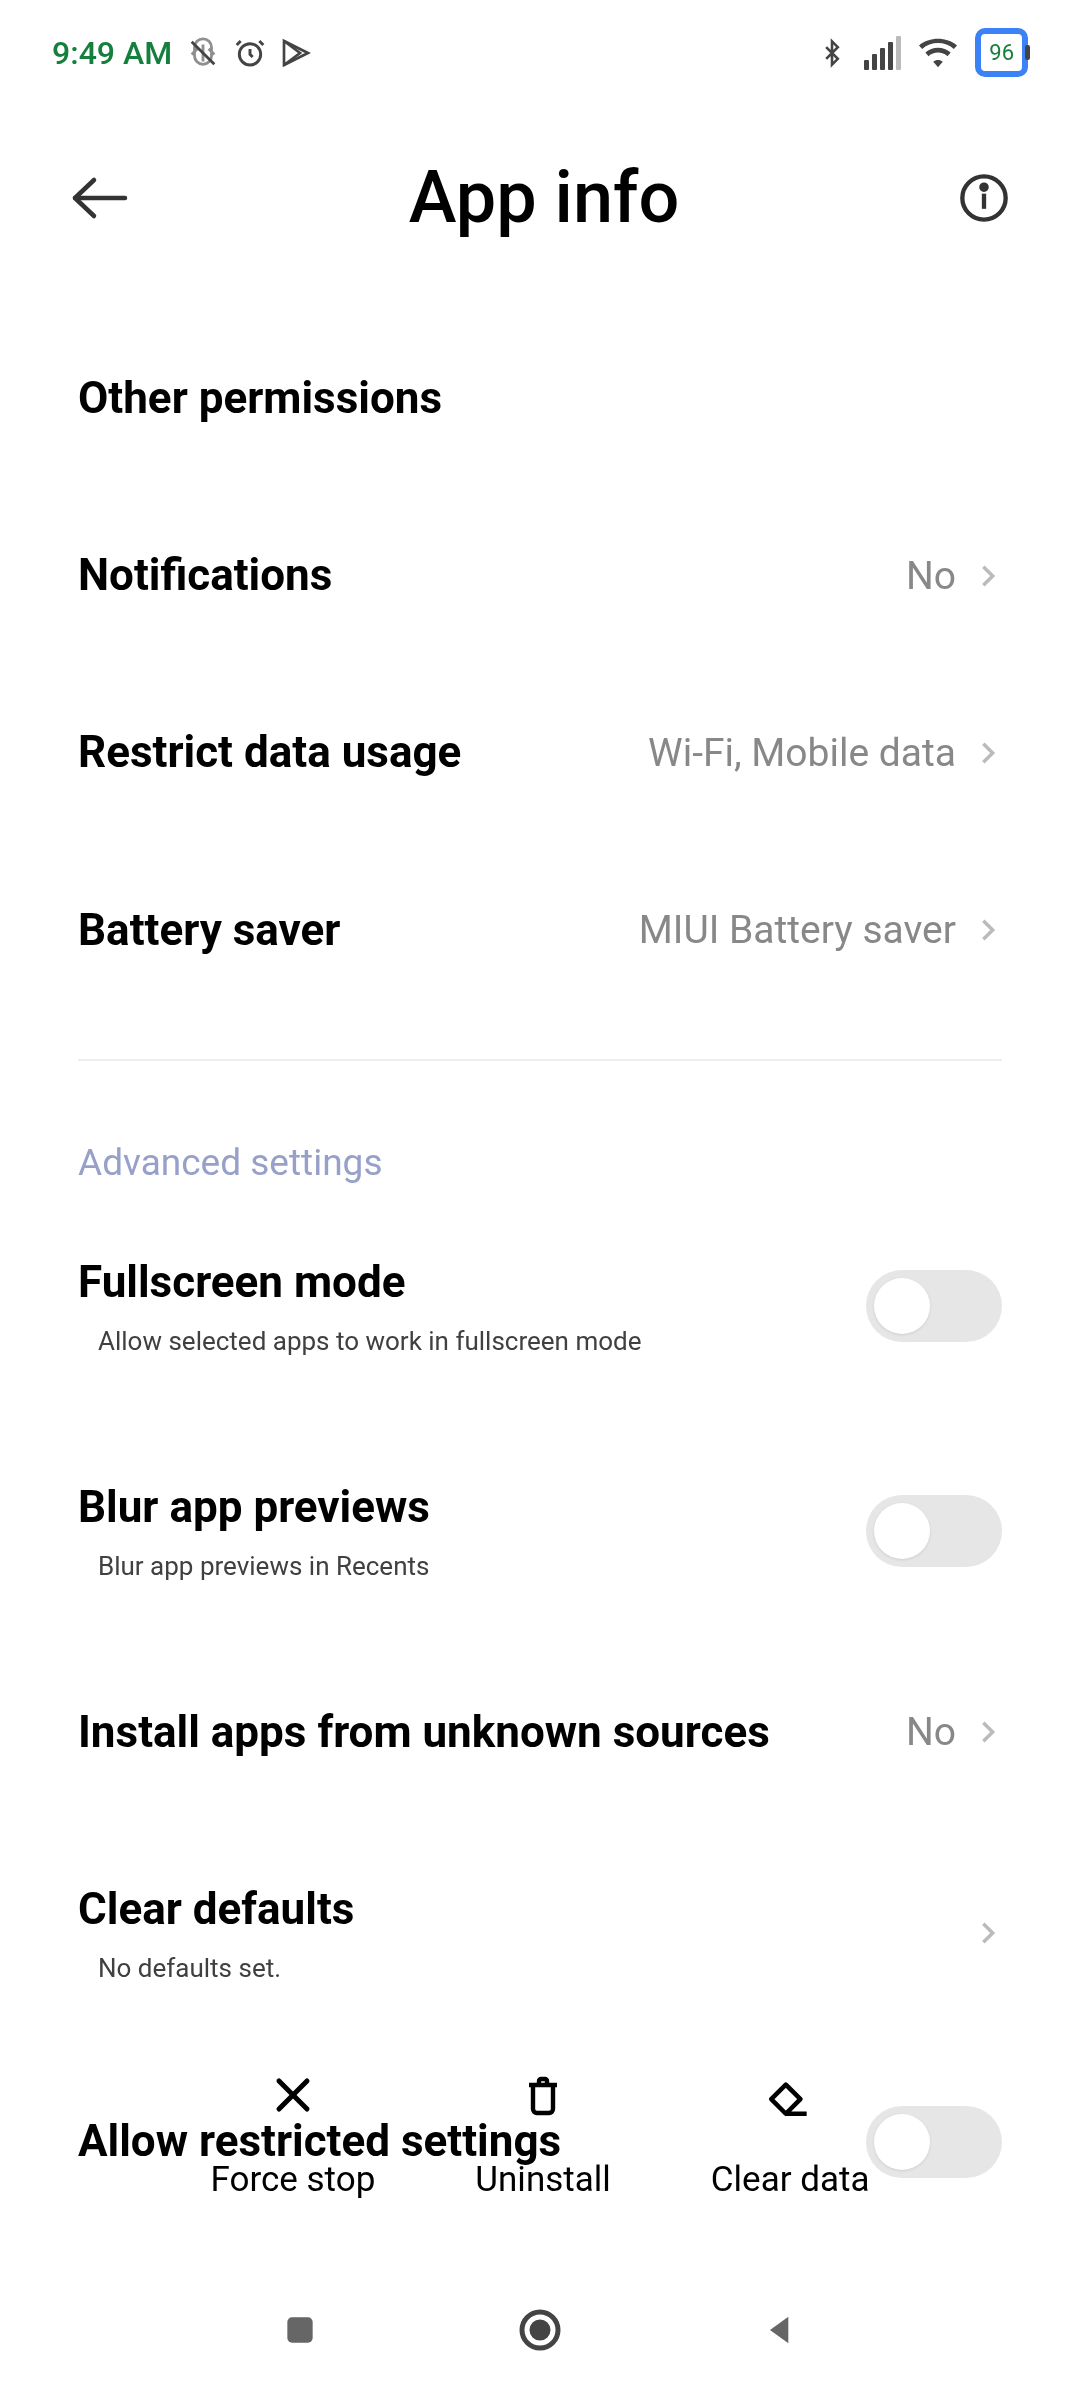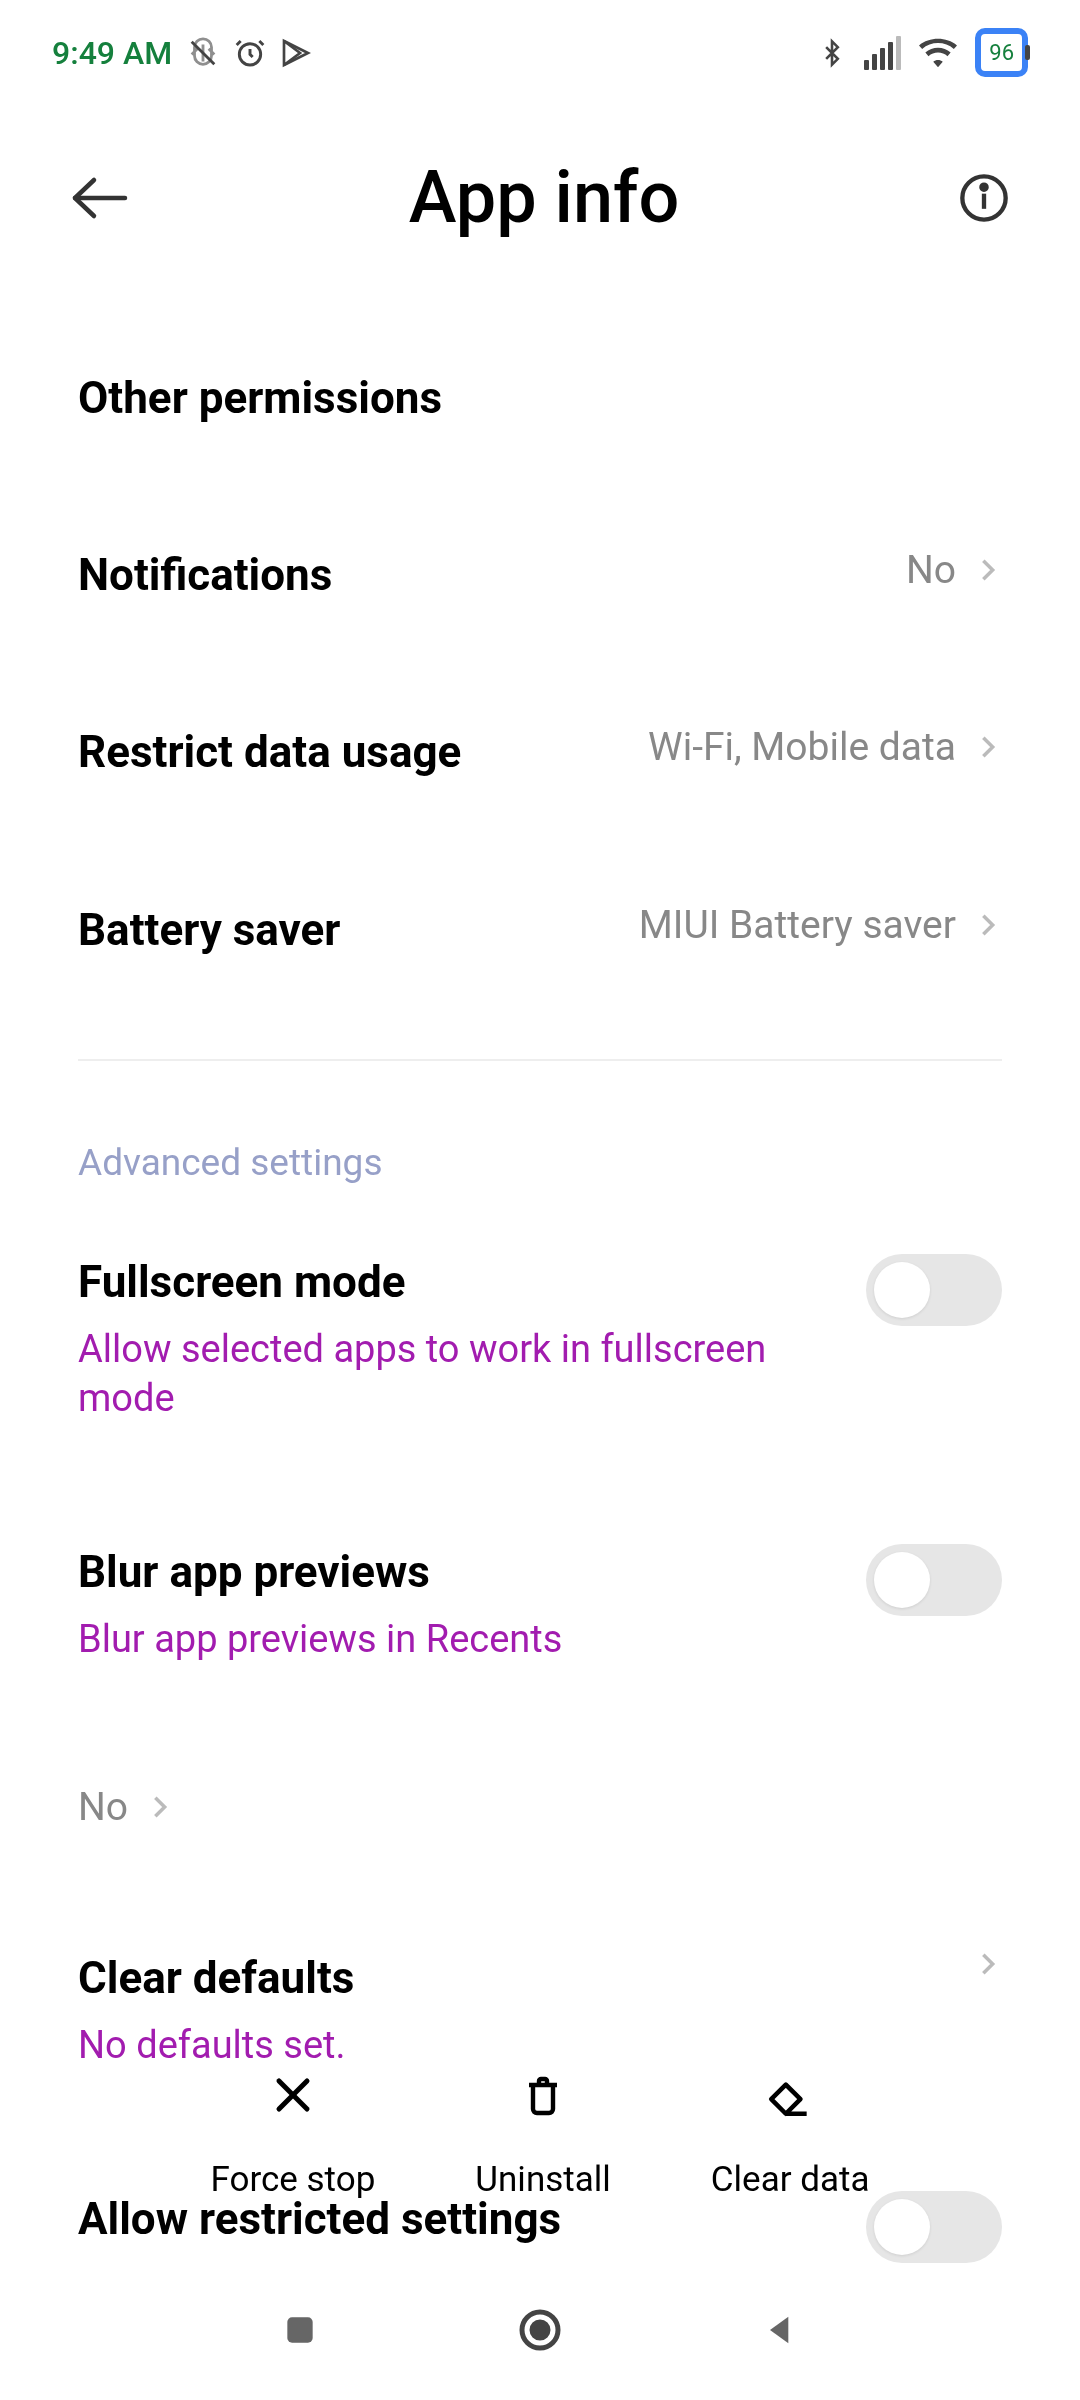--- a/index.html
+++ b/index.html
@@ -47,28 +47,28 @@
       align-items: center;
       justify-content: space-between;
       padding: 50px 70px 70px;
     }
     .back-btn { width: 60px; height: 60px; display: flex; align-items: center; justify-content: center; }
     .page-title { font-size: 72px; font-weight: 500; color: #000; flex: 1; text-align: center; }
     .info-btn { width: 52px; height: 52px; }
     .settings-list { padding: 0 78px; }
     .row {
       display: flex;
-      align-items: flex-start;
+      align-items: center;
       justify-content: space-between;
       padding: 60px 0;
       gap: 16px;
     }
     .row-left { flex: 1; padding-right: 30px; }
     .row-title { font-size: 44px; font-weight: 700; color: #000; line-height: 1.3; }
-    .row-subtitle { font-size: 38px; color: #a21caf; margin-top: 14px; line-height: 1.3; }
+    .row-subtitle { font-size: 26px; color: #404040; margin-top: 14px; line-height: 1.3; margin-left: 20px; }
     .row-right { display: flex; align-items: center; gap: 18px; }
     .row-value { font-size: 39px; color: #888; }
     .chevron { width: 28px; height: 28px; }
     .divider { border: none; border-top: 2px solid #eee; margin: 40px 0 10px; }
     .section-header { font-size: 37px; color: #97a0c8; padding: 70px 0 10px; }
     .toggle {
       width: 136px;
       height: 72px;
       background: #e6e6e6;
       border-radius: 36px;
@@ -246,20 +246,23 @@
     <div class="row-left">
       <div class="row-title">Blur app previews</div>
       <div class="row-subtitle">Blur app previews in Recents</div>
     </div>
     <div class="row-right">
       <div class="toggle"></div>
     </div>
   </div>
 
   <div class="row">
+    <div class="row-left">
+      <div class="row-title">Install apps from unknown sources</div>
+    </div>
     <div class="row-right">
       <span class="row-value">No</span>
       <span class="chevron"><svg width="28" height="28" viewBox="0 0 24 24" fill="none" stroke="#bbb" stroke-width="3">
             <polyline points="8,4 16,12 8,20"></polyline>
           </svg></span>
     </div>
   </div>
 
   <div class="row">
     <div class="row-left">

